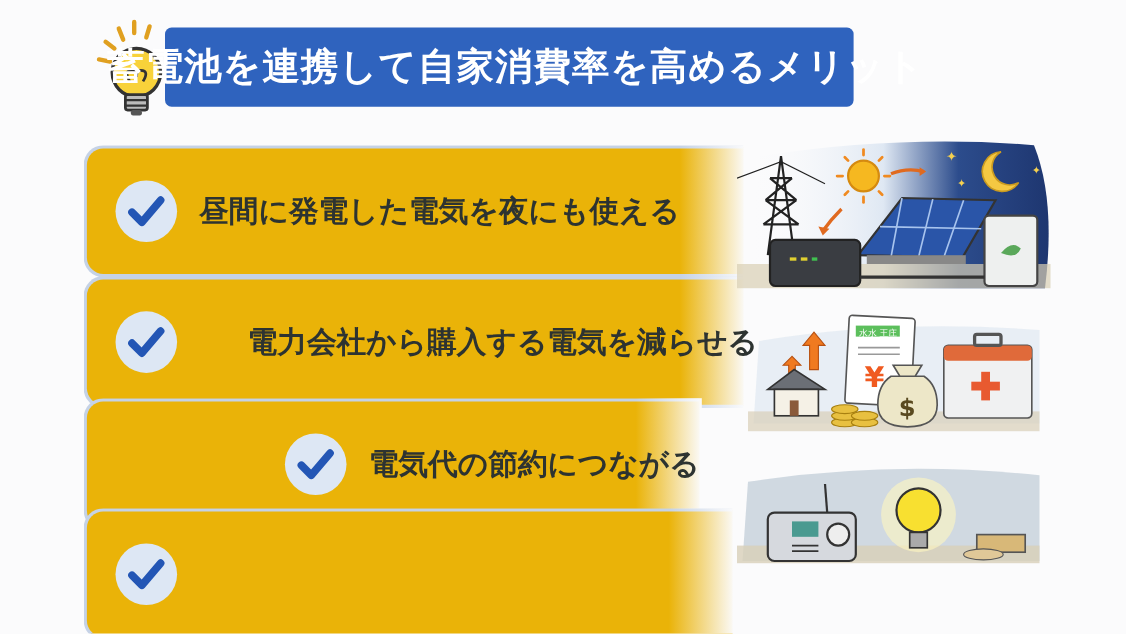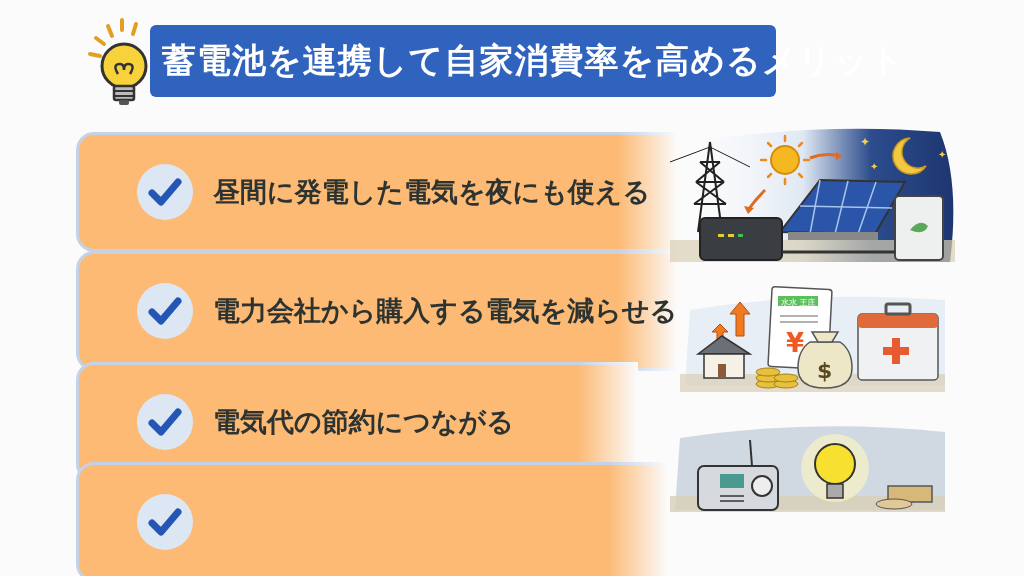--- a/index.html
+++ b/index.html
@@ -5,35 +5,35 @@
   * { box-sizing: border-box; margin: 0; padding: 0; }
   html, body { width: 1024px; height: 576px; overflow: hidden; }
   body {
     background: #fbfbfc;
     font-family: "DejaVu Sans", "Liberation Sans", sans-serif;
     position: relative;
   }
   .header {
     position: absolute; left: 150px; top: 25px; width: 626px; height: 72px;
     background: #2f63be; border-radius: 6px;
-    display: flex; align-items: center; padding-left: 12px;
+    display: flex; align-items: center; padding-left: 12px; justify-content: center;
   }
   .header-title {
     color: #ffffff; font-size: 34px; font-weight: bold; letter-spacing: 1px;
     white-space: nowrap;
   }
   .bulb {
     position: absolute; left: 84px; top: 14px; width: 80px; height: 94px;
   }
   .card {
     position: absolute; left: 76px; width: 600px; height: 120px;
     border: 3px solid #c5d2e6; border-right: none;
     border-radius: 18px 0 0 18px;
-    background: #fdba74;
-    display: flex; align-items: center; padding-left: 32px;
+    background: #eab308;
+    display: flex; align-items: center;
   }
   .card::after {
     content: ""; position: absolute; right: -2px; top: -3px; bottom: -3px; width: 60px;
     background: linear-gradient(to right, rgba(255,255,255,0), #fbfbfc);
   }
   .check {
     width: 56px; height: 56px; border-radius: 50%;
     background: #dde7f4; margin-left: 26px; flex: none;
     display: flex; align-items: center; justify-content: center;
   }
@@ -68,30 +68,30 @@
 
 <div class="card" style="top:132px;">
   <div class="check">
     <svg width="34" height="30" viewBox="0 0 34 30">
         <path d="M4 16 L13 25 L30 5" fill="none" stroke="#2356b5" stroke-width="7" stroke-linecap="round" stroke-linejoin="round"></path>
       </svg>
   </div>
   <span class="item-text">昼間に発電した電気を夜にも使える</span>
 </div>
 
-<div class="card" style="top:251px;">
+<div class="card" style="top:251px;gap:44px;">
   <div class="check">
     <svg width="34" height="30" viewBox="0 0 34 30">
         <path d="M4 16 L13 25 L30 5" fill="none" stroke="#2356b5" stroke-width="7" stroke-linecap="round" stroke-linejoin="round"></path>
       </svg>
   </div>
   <span class="item-text">電力会社から購入する電気を減らせる</span>
 </div>
 
-<div class="card" style="top:362px; width:560px;">
+<div class="card" style="top:362px; width:560px;justify-content:flex-end;">
   <div class="check">
     <svg width="34" height="30" viewBox="0 0 34 30">
         <path d="M4 16 L13 25 L30 5" fill="none" stroke="#2356b5" stroke-width="7" stroke-linecap="round" stroke-linejoin="round"></path>
       </svg>
   </div>
   <span class="item-text">電気代の節約につながる</span>
 </div>
 
 <div class="card" style="top:462px; width:590px;">
   <div class="check">

